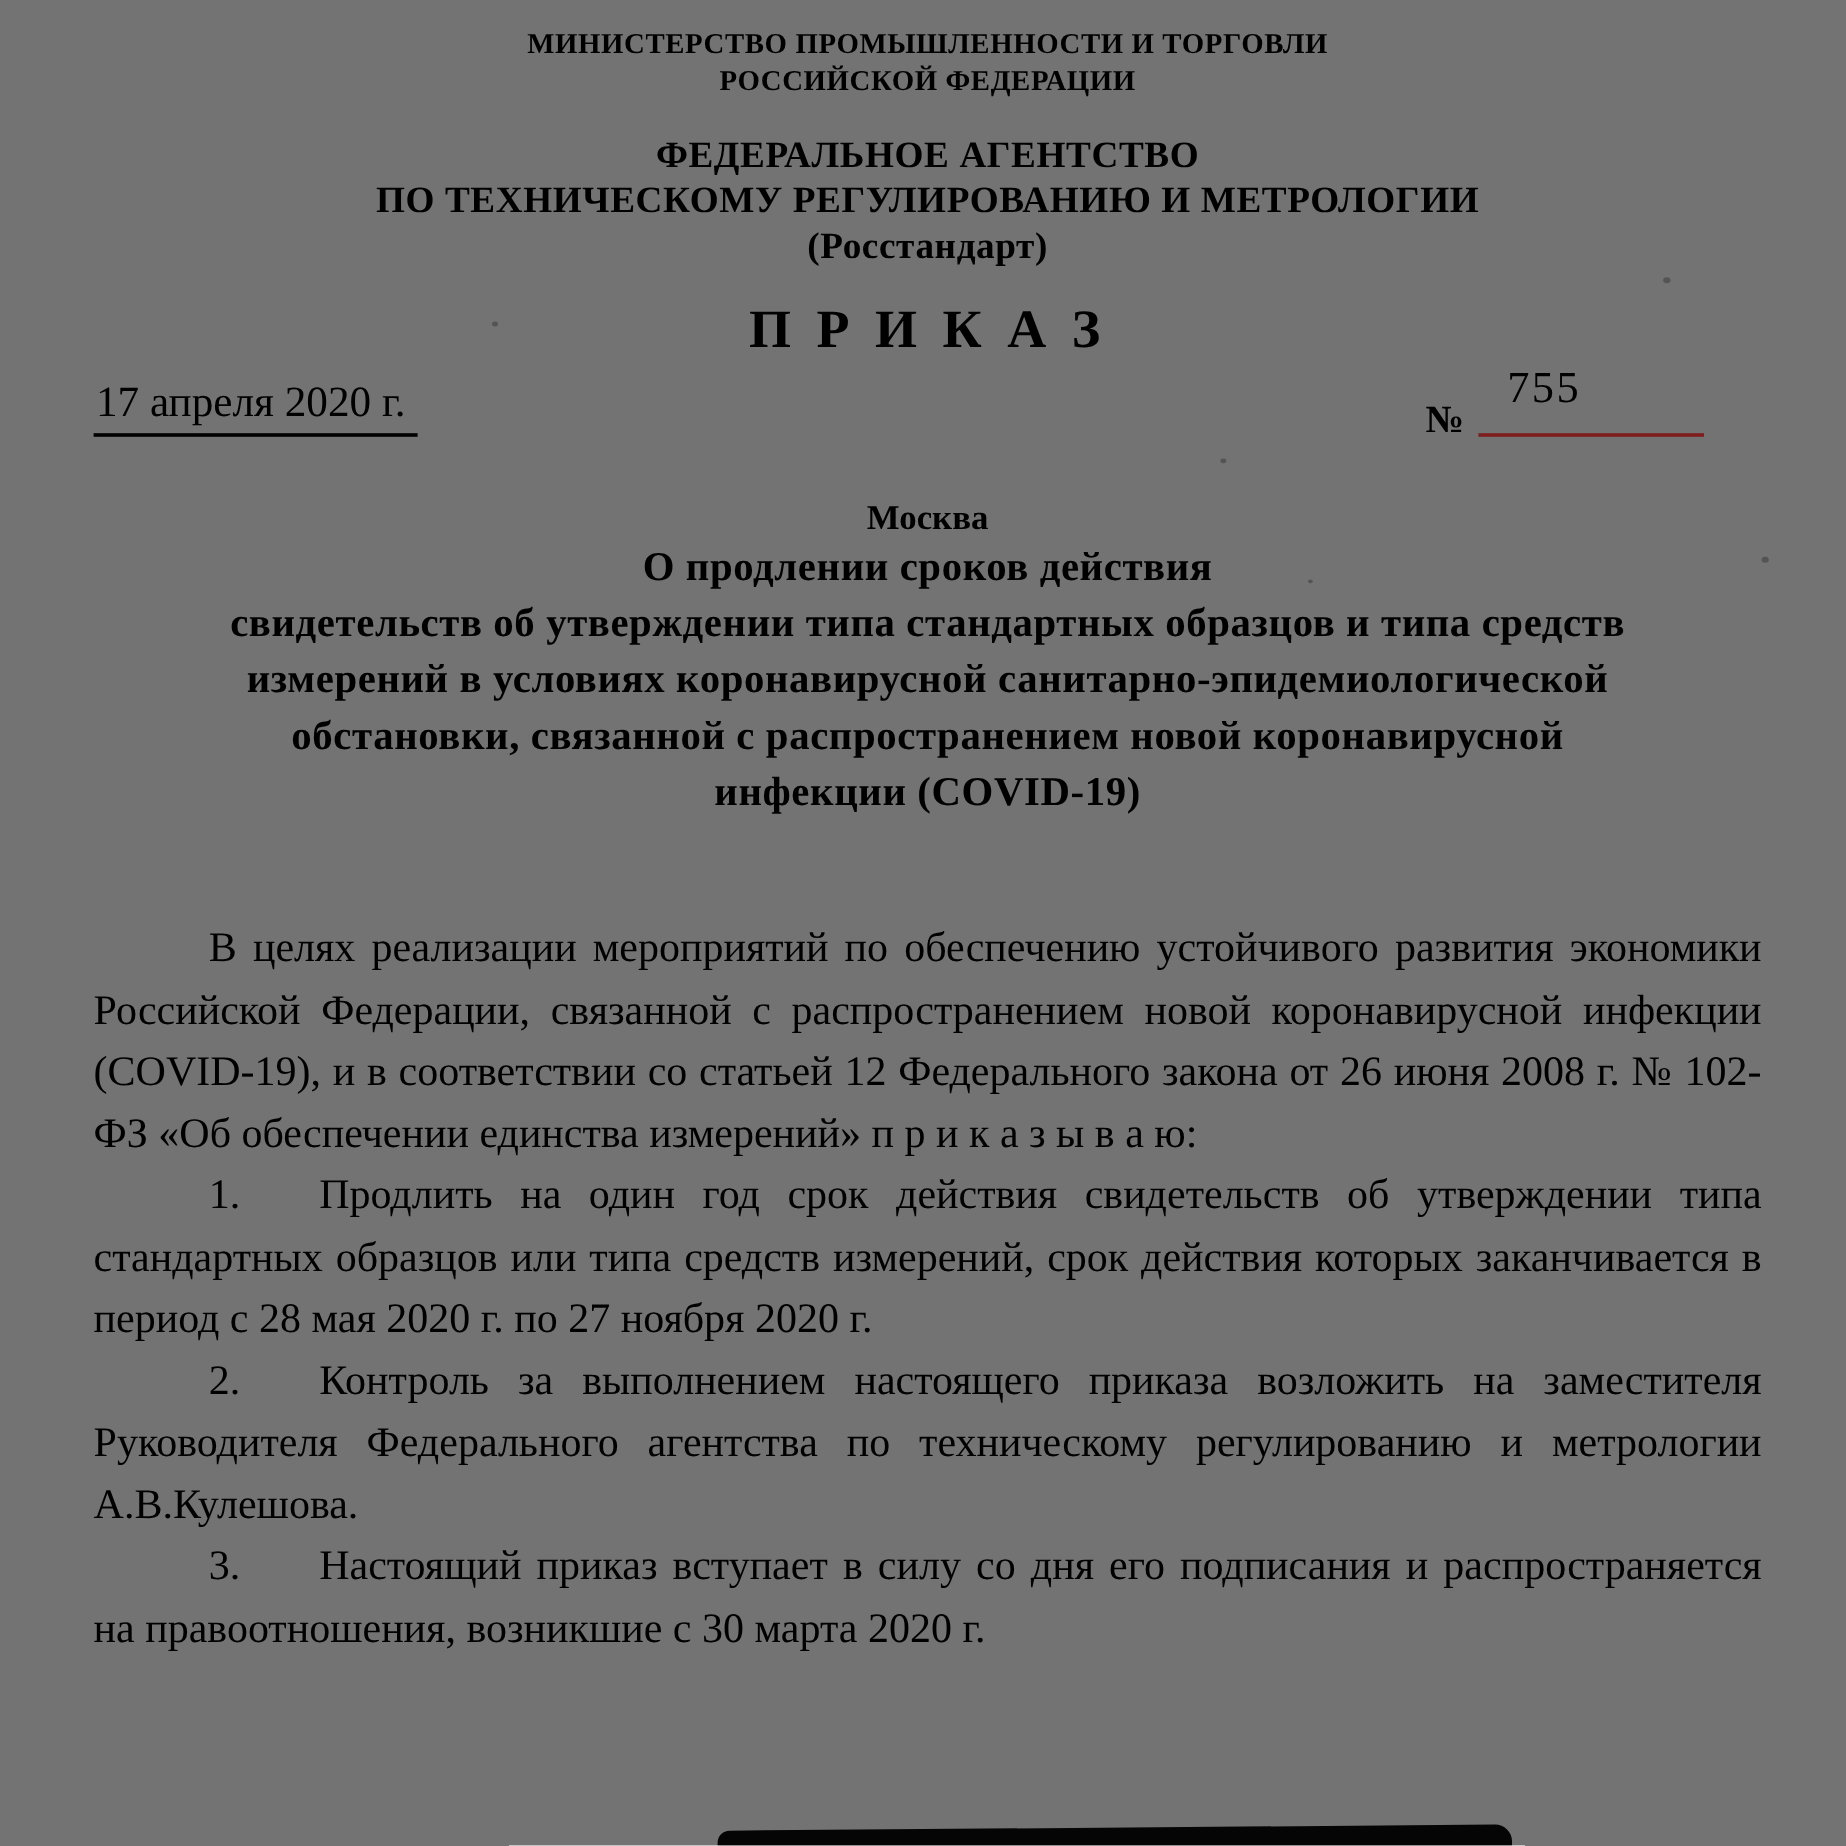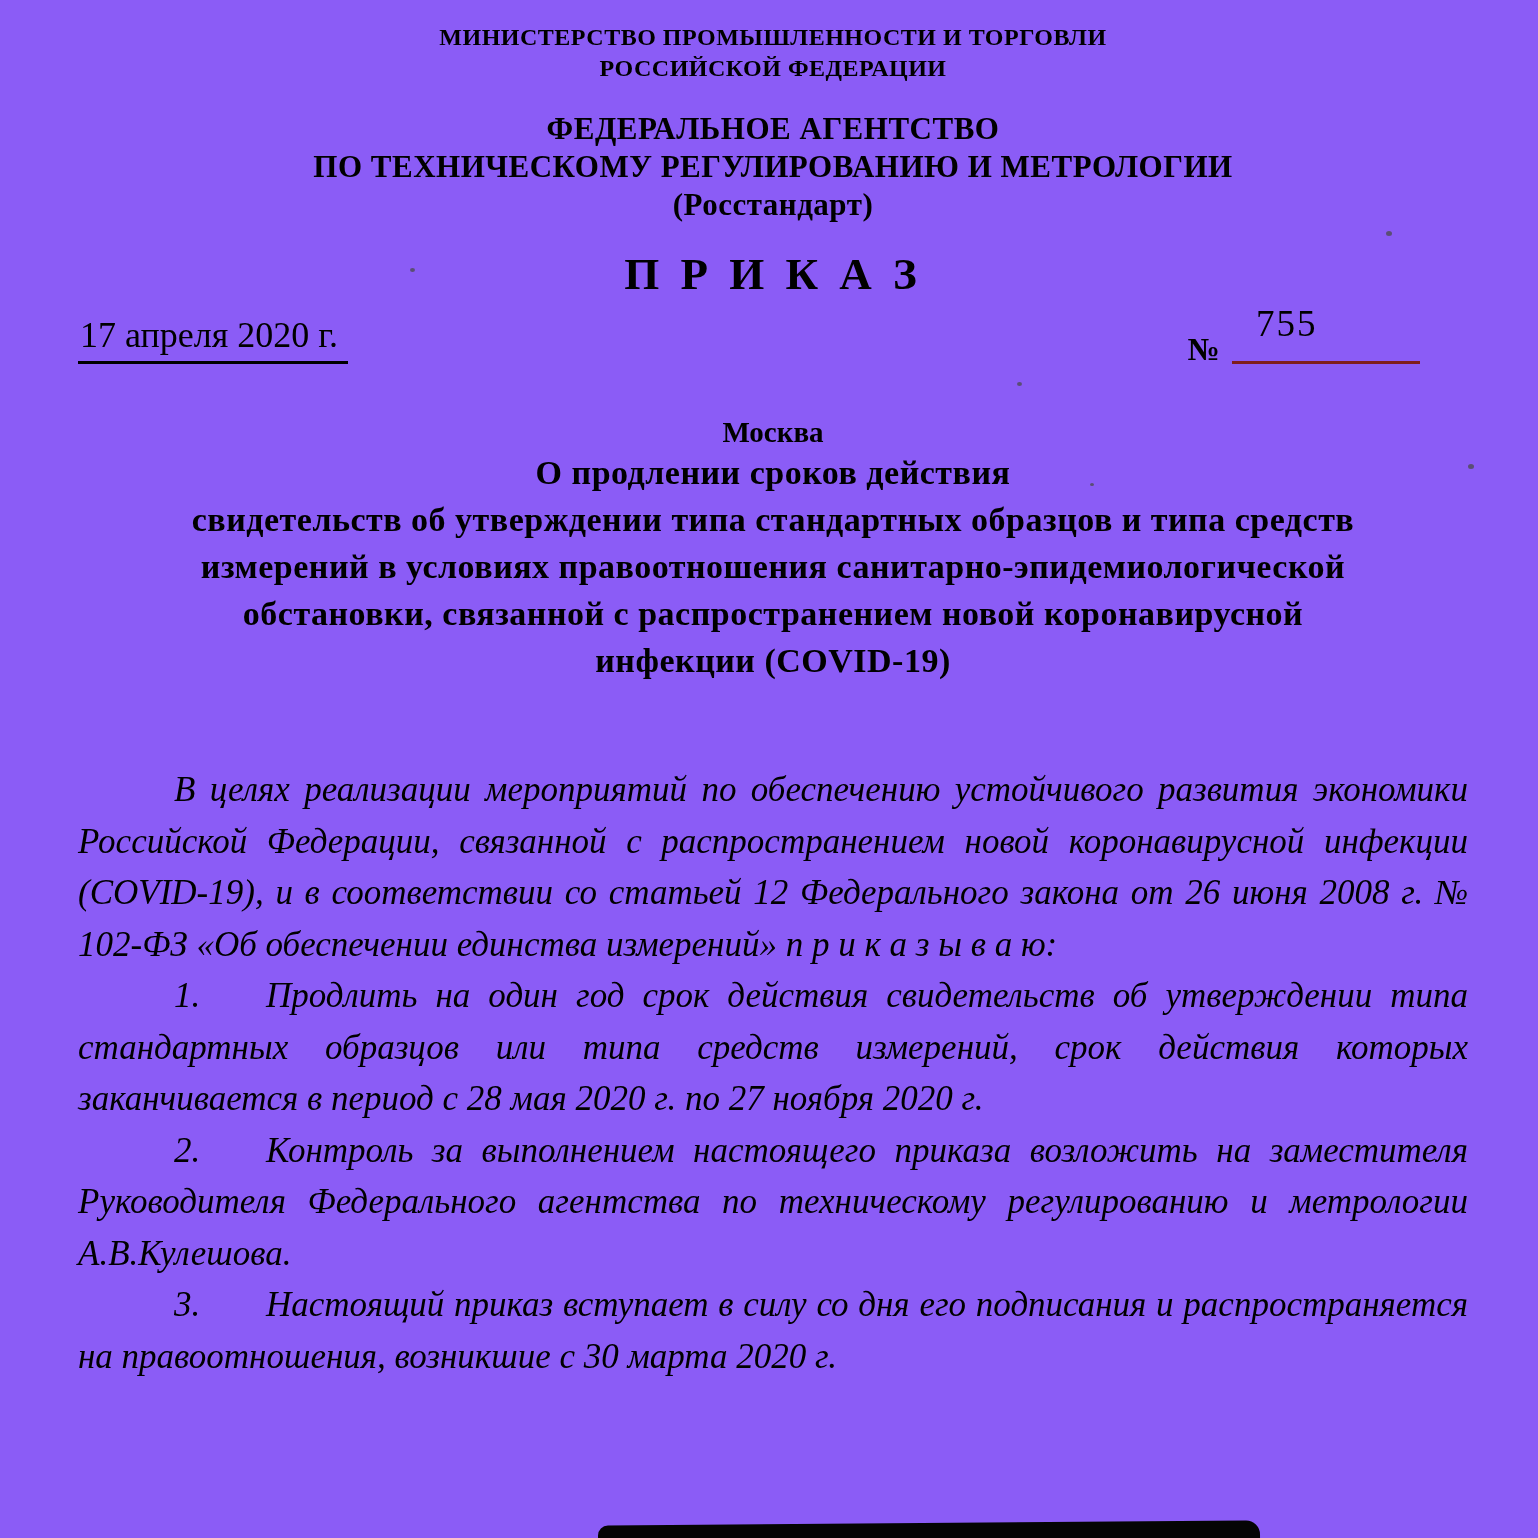--- a/index.html
+++ b/index.html
@@ -2,21 +2,21 @@
 <html><head>
 <meta charset="utf-8">
 <style>
   * { margin: 0; padding: 0; box-sizing: border-box; }
   html, body { background: #ffffff; }
   .page {
     width: 1538px;
     height: 1538px;
     position: relative;
     overflow: hidden;
-    background: #8b5cf6;
+    background: #737373;
     color: #000;
     font-family: "Liberation Serif", "DejaVu Serif", serif;
     padding: 22px 70px 0 78px;
   }
   .letterhead { text-align: center; }
   .ministry {
     font-weight: bold;
     font-size: 24px;
     line-height: 31px;
     letter-spacing: 0.5px;
@@ -85,21 +85,20 @@
     font-weight: bold;
     font-size: 34px;
     line-height: 47px;
     letter-spacing: 0.5px;
   }
   .body-text {
     margin-top: 80px;
     font-size: 35px;
     line-height: 51.5px;
     text-align: justify;
-    font-style: italic;
   }
   .body-text p { text-indent: 96px; }
   .item-num {
     display: inline-block;
     width: 92px;
     text-indent: 0;
   }
   .bottom-bar {
     position: absolute;
     left: 598px;
@@ -144,21 +143,21 @@
         <span class="num-value">755</span>
       </span>
     </div>
   </div>
 
   <div class="city">Москва</div>
 
   <div class="subject">
     <div>О продлении сроков действия</div>
     <div>свидетельств об утверждении типа стандартных образцов и типа средств</div>
-    <div>измерений в условиях правоотношения санитарно-эпидемиологической</div>
+    <div>измерений в условиях коронавирусной санитарно-эпидемиологической</div>
     <div>обстановки, связанной с распространением новой коронавирусной</div>
     <div>инфекции (COVID-19)</div>
   </div>
 
   <div class="body-text">
     <p>В целях реализации мероприятий по обеспечению устойчивого развития экономики Российской Федерации, связанной с распространением новой коронавирусной инфекции (COVID-19), и в соответствии со статьей 12 Федерального закона от 26 июня 2008 г. № 102-ФЗ «Об обеспечении единства измерений» п р и к а з ы в а ю:</p>
     <p><span class="item-num">1.</span><span>Продлить на один год срок действия свидетельств об утверждении типа стандартных образцов или типа средств измерений, срок действия которых заканчивается в период с 28 мая 2020 г. по 27 ноября 2020 г.</span></p>
     <p><span class="item-num">2.</span><span>Контроль за выполнением настоящего приказа возложить на заместителя Руководителя Федерального агентства по техническому регулированию и метрологии А.В.Кулешова.</span></p>
     <p><span class="item-num">3.</span><span>Настоящий приказ вступает в силу со дня его подписания и распространяется на правоотношения, возникшие с 30 марта 2020 г.</span></p>
   </div>

